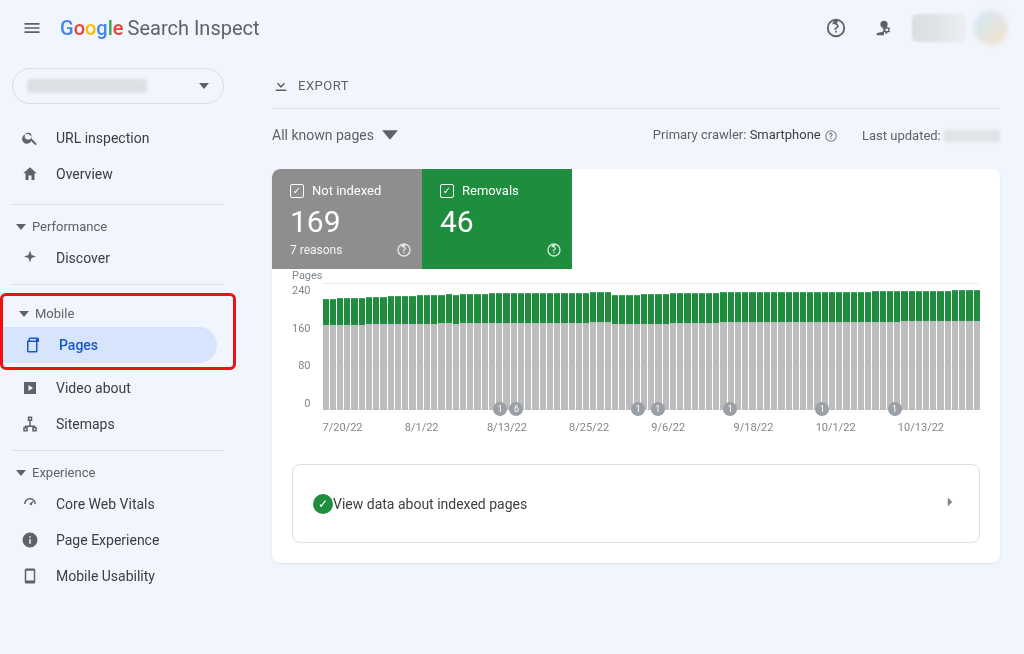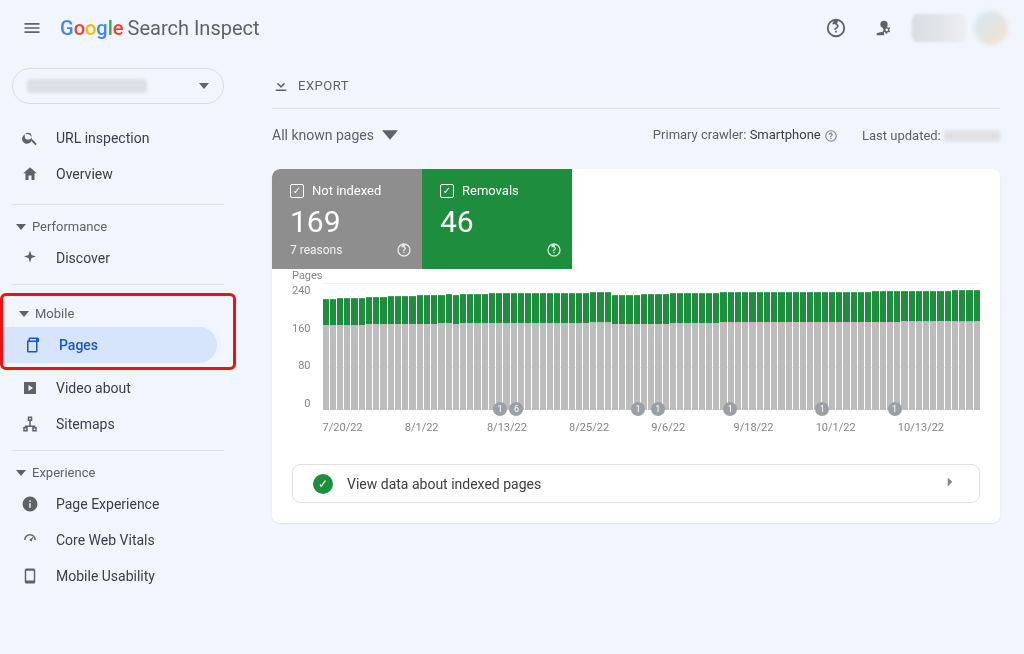--- a/index.html
+++ b/index.html
@@ -104,21 +104,21 @@
   .plot { flex:1; position:relative; }
   .grid-line{position:absolute;left:0;right:0;height:1px;background:#eceff1;}
   .bars { position:absolute; left:0; right:0; bottom:24px; top:0; display:flex; align-items:flex-end; gap:1px;}
   .bar { flex:1; display:flex; flex-direction:column; justify-content:flex-end;}
   .bar .seg-idx{background:#1e8e3e;border-top:1px solid rgba(255,255,255,.15);}
   .bar .seg-noidx{background:#bdbdbd;}
   .x-axis{position:absolute;left:0;right:0;bottom:0;display:flex;font-size:11px;color:#80868b;}
   .x-axis span{flex:1;text-align:left;}
   .markers{position:absolute;left:0;right:0;bottom:18px;height:14px;}
   .marker{position:absolute;width:14px;height:14px;border-radius:50%;background:#9aa0a6;color:#fff;font-size:9px;display:flex;align-items:center;justify-content:center;transform:translateX(-50%);}
-  .link-card { margin:12px 20px 20px 20px; border:1px solid #e0e0e0; border-radius:8px; padding:8px 20px; display:flex;align-items:center;gap:14px;cursor:pointer;}
+  .link-card { margin:12px 20px 20px 20px; border:1px solid #e0e0e0; border-radius:8px; padding:28px 20px; display:flex;align-items:center;cursor:pointer;}
   .link-card .ok{width:20px;height:20px;border-radius:50%;background:#1e8e3e;display:flex;align-items:center;justify-content:center;}
   .link-card .ok::after{content:"✓";color:#fff;font-size:12px;}
   .link-card .chev{margin-left:auto;}
   .link-card .chev svg{width:18px;height:18px;fill:#80868b;}
   svg.caret{width:10px;height:10px;fill:#5f6368;}
 </style>
 </head>
 <body>
 
 <div class="app">
@@ -229,32 +229,32 @@
       <div class="nav-divider"></div>
       <div class="nav-header">
         <svg class="caret" viewBox="0 0 10 6">
             <path d="M0 0l5 6 5-6z"></path>
           </svg>
         <span>Experience</span>
       </div>
       <div class="nav-item">
         <span class="nicon">
             <svg viewBox="0 0 24 24">
-              <path d="M12 2a10 10 0 100 20 10 10 0 000-20zm1 15h-2v-2h2v2zm0-4h-2V7h2v6z" transform="rotate(180 12 12)"></path>
+              <path d="M12 4a8 8 0 00-8 8h2a6 6 0 1112 0h2a8 8 0 00-8-8zm-1 8l6-5-3 7-3-2z"></path>
             </svg>
           </span>
-        <span>Page Experience</span>
+        <span>Core Web Vitals</span>
       </div>
       <div class="nav-item">
         <span class="nicon">
             <svg viewBox="0 0 24 24">
-              <path d="M12 4a8 8 0 00-8 8h2a6 6 0 1112 0h2a8 8 0 00-8-8zm-1 8l6-5-3 7-3-2z"></path>
+              <path d="M12 2a10 10 0 100 20 10 10 0 000-20zm1 15h-2v-2h2v2zm0-4h-2V7h2v6z" transform="rotate(180 12 12)"></path>
             </svg>
           </span>
-        <span>Core Web Vitals</span>
+        <span>Page Experience</span>
       </div>
       <div class="nav-item">
         <span class="nicon">
             <svg viewBox="0 0 24 24">
               <path d="M7 2h10a2 2 0 012 2v16a2 2 0 01-2 2H7a2 2 0 01-2-2V4a2 2 0 012-2zm0 3v13h10V5H7z"></path>
             </svg>
           </span>
         <span>Mobile Usability</span>
       </div>
 

